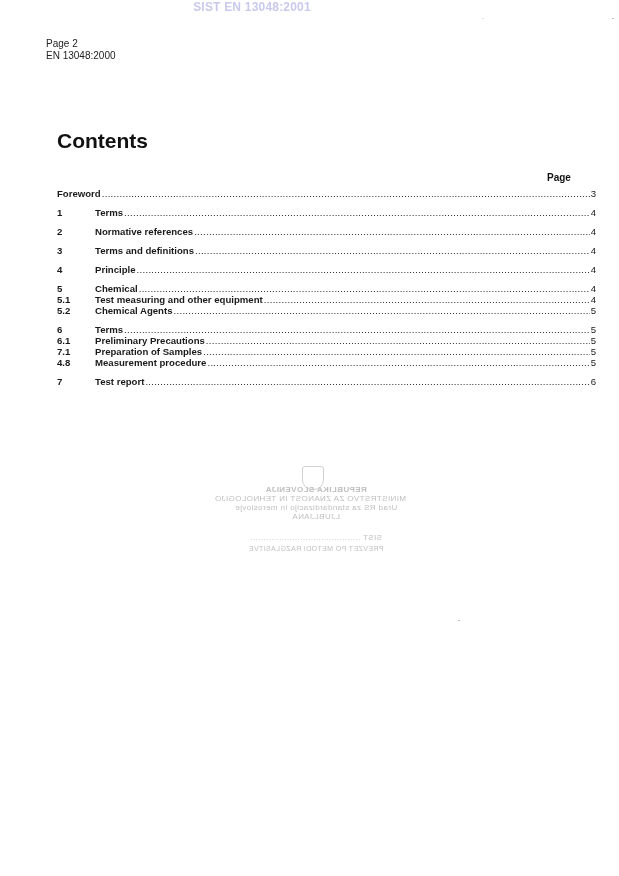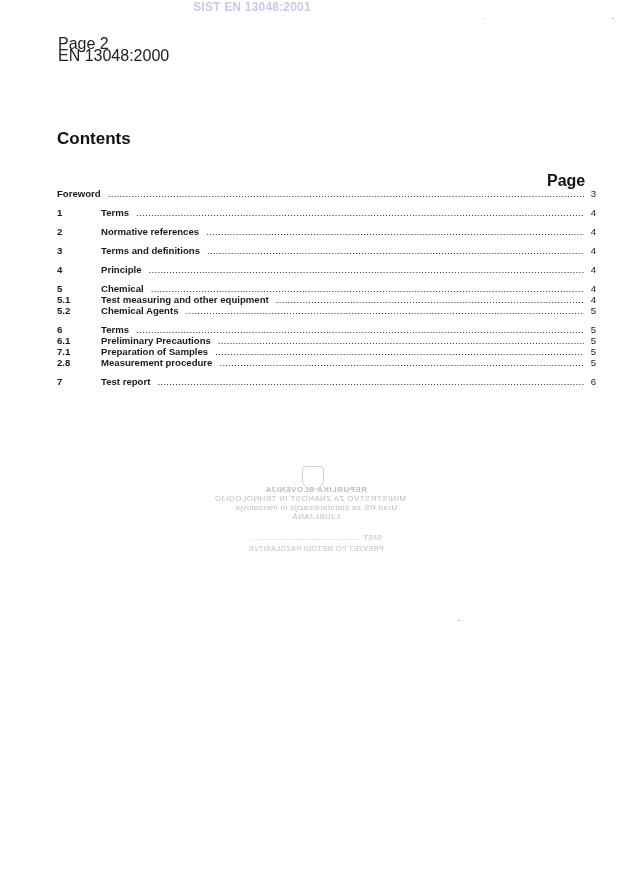--- a/index.html
+++ b/index.html
@@ -22,59 +22,58 @@
       width: 504px;
       text-align: center;
       font-size: 12px;
       font-weight: bold;
       color: #c9c9ec;
       letter-spacing: 0.2px;
     }
     .header {
       position: absolute;
       top: 38px;
-      left: 58px;
-      font-size: 16px;
+      left: 46px;
+      font-size: 10px;
       line-height: 12px;
       color: #222;
     }
     .title {
       position: absolute;
       top: 129px;
       left: 57px;
-      font-size: 17px;
+      font-size: 21px;
       font-weight: bold;
       color: #111;
     }
     .page-col-label {
       position: absolute;
       top: 172px;
       left: 547px;
-      font-size: 16px;
+      font-size: 10px;
       font-weight: bold;
       color: #111;
     }
     .toc {
       position: absolute;
       left: 57px;
       top: 187px;
       width: 539px;
     }
     .toc-row {
       position: absolute;
       left: 0;
       width: 539px;
       height: 12px;
       display: flex;
       align-items: flex-end;
       font-size: 9.6px;
       font-weight: bold;
       color: #1a1a1a;
       line-height: 11px;
-      gap: 6px;
     }
     .toc-num {
       width: 38px;
       flex: 0 0 38px;
       white-space: nowrap;
     }
     .toc-title {
       white-space: nowrap;
       flex: 0 0 auto;
     }
@@ -211,21 +210,21 @@
     <span class="toc-dots"></span>
     <span class="toc-page">5</span>
   </div>
   <div class="toc-row" style="top:158px">
     <span class="toc-num">7.1</span>
     <span class="toc-title">Preparation of Samples</span>
     <span class="toc-dots"></span>
     <span class="toc-page">5</span>
   </div>
   <div class="toc-row" style="top:169px">
-    <span class="toc-num">2.8</span>
+    <span class="toc-num">4.8</span>
     <span class="toc-title">Measurement procedure</span>
     <span class="toc-dots"></span>
     <span class="toc-page">5</span>
   </div>
   <div class="toc-row" style="top:188px">
     <span class="toc-num">7</span>
     <span class="toc-title">Test report</span>
     <span class="toc-dots"></span>
     <span class="toc-page">6</span>
   </div>

